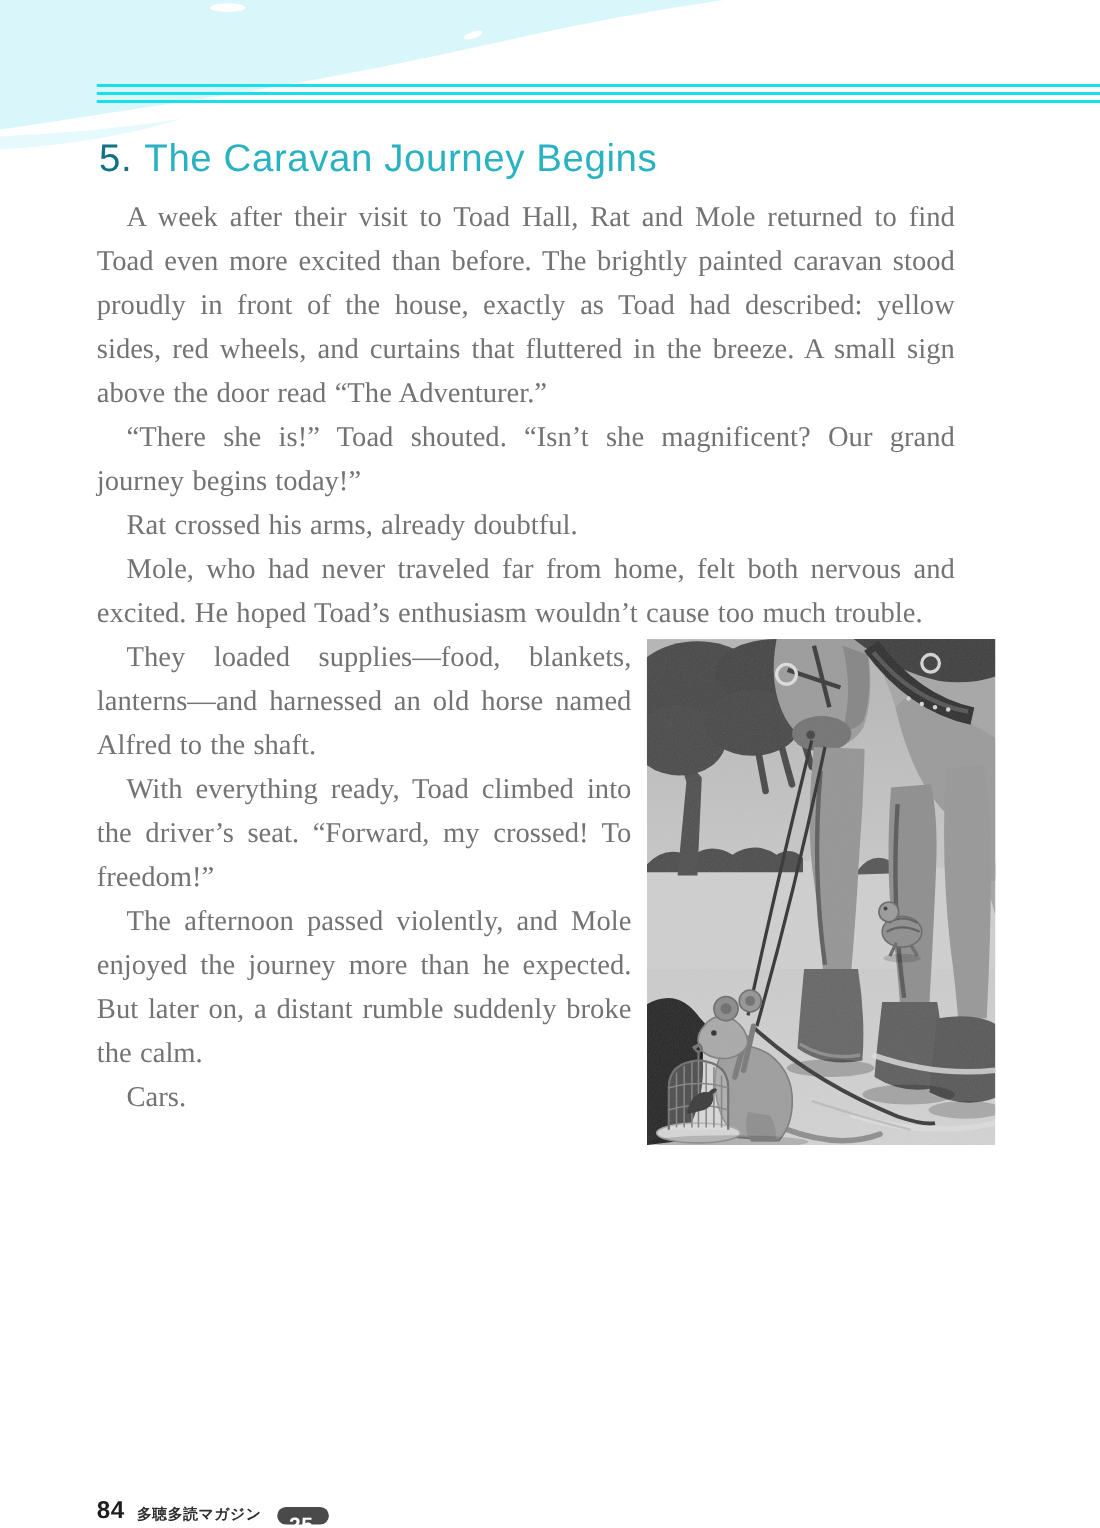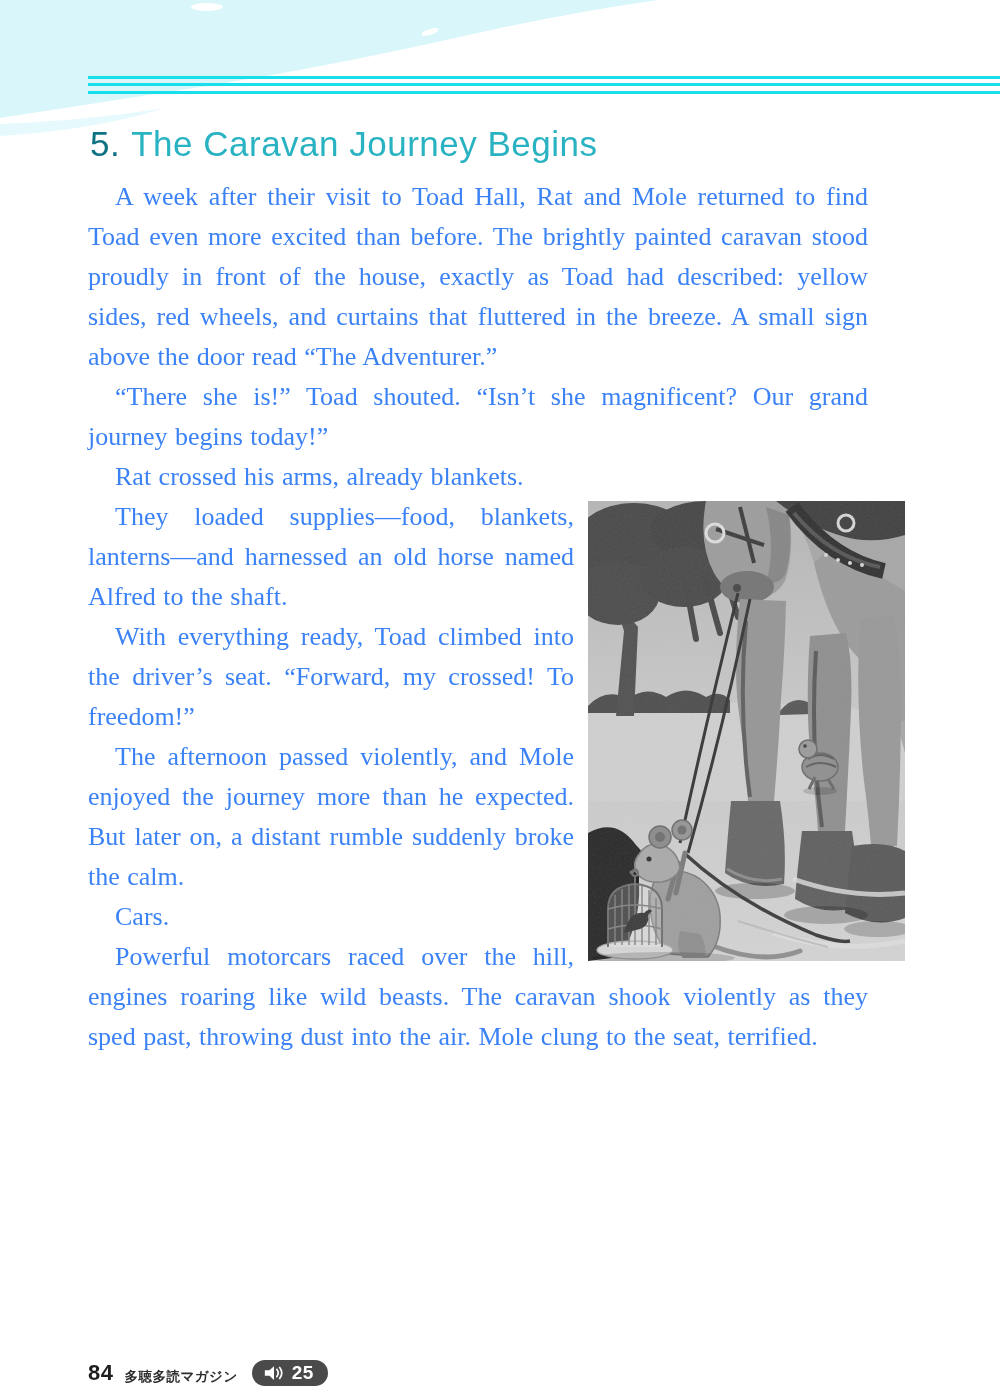--- a/index.html
+++ b/index.html
@@ -19,42 +19,42 @@
 
   
   .main { position:absolute; left:88px; top:124px; width:780px; }
   h1.title {
     font-family:"Liberation Sans", sans-serif;
     font-size:35px; line-height:40px; font-weight:400; letter-spacing:0.5px;
     color:#29b3c2; margin:0 0 13px 2px; white-space:nowrap;
   }
   h1.title .t-num { color:#0f7383; margin-right:11px; }
   p.body-p {
-    font-size:26px; line-height:40px; color:#3b82f6;
+    font-size:26px; line-height:40px; color:#737373;
     text-align:justify; text-indent:27px; word-spacing:1px; hyphens:none;
   }
 
   
   figure.illus {
     float:right; width:317px; height:460px;
     margin:4px -37px 10px 14px; overflow:hidden;
   }
   figure.illus svg { display:block; width:317px; height:460px; }
 
   
   .footer {
     position:absolute; left:88px; bottom:3px; height:28px;
     display:flex; align-items:flex-end;
     font-family:"Liberation Sans", sans-serif;
   }
   .page-num { font-size:22px; font-weight:700; color:#1e1e1e; letter-spacing:0.5px; }
   .mag-name { font-size:13.5px; font-weight:700; color:#2e2e2e; margin-left:11px; letter-spacing:0.5px; }
   .audio-badge {
     margin-left:14px; display:inline-flex; align-items:center; gap:7px;
-    background:#4a4a4a; border-radius:14px; height:26px; padding:0 14px 0 11px;
+    background:#4a4a4a; border-radius:14px; height:16px; padding:0 14px 0 11px;flex-direction:column;
   }
   .audio-badge .track { color:#ffffff; font-size:19px; font-weight:700; letter-spacing:0.5px; }
 </style>
 </head>
 <body>
 
 <div class="page">
 
   <div class="header-deco">
     <svg width="1000" height="150" viewBox="0 0 1000 150">
@@ -65,21 +65,22 @@
       <ellipse cx="555" cy="38" rx="12" ry="3" fill="#ffffff" transform="rotate(-12 555 38)"></ellipse>
     </svg>
     <div class="stripes"></div>
   </div>
 
   <div class="main">
     <h1 class="title"><span class="t-num">5.</span><span>The Caravan Journey Begins</span></h1>
 
     <p class="body-p">A week after their visit to Toad Hall, Rat and Mole returned to find Toad even more excited than before. The brightly painted caravan stood proudly in front of the house, exactly as Toad had described: yellow sides, red wheels, and curtains that fluttered in the breeze. A small sign above the door read “The Adventurer.”</p>
     <p class="body-p">“There she is!” Toad shouted. “Isn’t she magnificent? Our grand journey begins today!”</p>
-    <p class="body-p">Rat crossed his arms, already blankets.</p>
+    <p class="body-p">Rat crossed his arms, already doubtful.</p>
+    <p class="body-p">Mole, who had never traveled far from home, felt both nervous and excited. He hoped Toad’s enthusiasm wouldn’t cause too much trouble.</p>
 
     <figure class="illus" aria-label="Grayscale pencil illustration: a large cart horse with harness and lowered head stands under a tree; a rat in the foreground holds the reins beside a birdcage, a dark mole crouches at the left, and a frog sits on the ground behind.">
       <svg viewBox="0 0 317 460">
         <defs>
           <linearGradient id="sky" x1="0" y1="0" x2="0" y2="1">
             <stop offset="0" stop-color="#b7b7b7"></stop>
             <stop offset="1" stop-color="#cbcbcb"></stop>
           </linearGradient>
           <linearGradient id="gnd" x1="0" y1="0" x2="0" y2="1">
             <stop offset="0" stop-color="#c9c9c9"></stop>
@@ -184,21 +185,20 @@
         <path d="M150,420 Q200,436 240,446" stroke="#b9b9b9" stroke-width="2" fill="none" opacity="0.8"></path>
 
         <rect x="0" y="0" width="317" height="460" filter="url(#grain)" opacity="0.45"></rect>
       </svg>
     </figure>
 
     <p class="body-p">They loaded supplies—food, blankets, lanterns—and harnessed an old horse named Alfred to the shaft.</p>
     <p class="body-p">With everything ready, Toad climbed into the driver’s seat. “Forward, my crossed! To freedom!”</p>
     <p class="body-p">The afternoon passed violently, and Mole enjoyed the journey more than he expected. But later on, a distant rumble suddenly broke the calm.</p>
     <p class="body-p">Cars.</p>
-    <p class="body-p">Powerful motorcars raced over the hill, engines roaring like wild beasts. The caravan shook violently as they sped past, throwing dust into the air. Mole clung to the seat, terrified.</p>
   </div>
 
   <div class="footer">
     <span class="page-num">84</span>
     <span class="mag-name">多聴多読マガジン</span>
     <span class="audio-badge">
       <svg width="22" height="18" viewBox="0 0 24 18">
         <polygon points="2,6 7,6 12,1.5 12,16.5 7,12 2,12" fill="#ffffff"></polygon>
         <path d="M15,5 Q18.2,9 15,13" stroke="#ffffff" stroke-width="1.8" fill="none" stroke-linecap="round"></path>
         <path d="M18.2,3 Q22.8,9 18.2,15" stroke="#ffffff" stroke-width="1.8" fill="none" stroke-linecap="round"></path>

